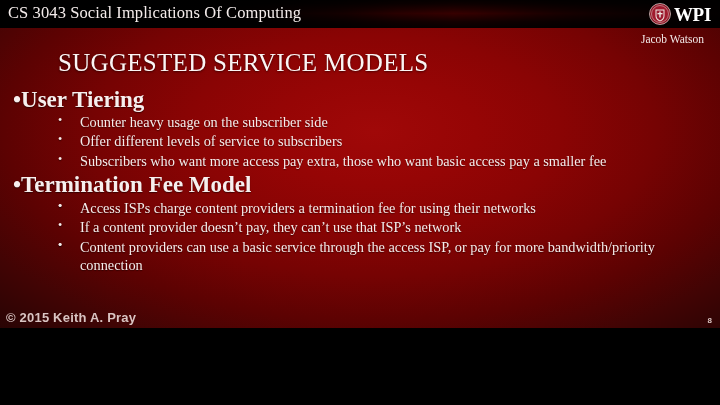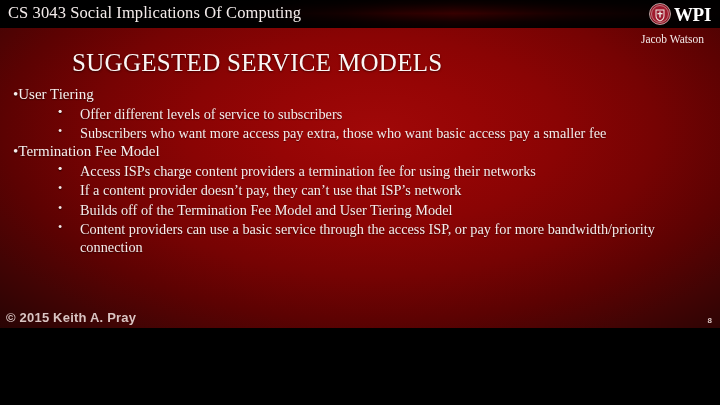--- a/index.html
+++ b/index.html
@@ -114,45 +114,46 @@
     right: 16px;
     top: 33px;
     font-size: 11.5px;
     color: #f2e9e8;
     white-space: nowrap;
   }
 
   
   .slide-title {
     position: absolute;
-    left: 72px;
+    left: 58px;
     top: 49px;
     font-size: 25px;
     color: #fbf5f4;
     letter-spacing: 0.3px;
     white-space: nowrap;
     text-shadow: 0 1px 2px rgba(0,0,0,0.55);
   }
 
   
   .body-content {
     position: absolute;
     left: 13px;
     top: 86px;
     width: 694px;
   }
   .topic {
     margin: 0 0 1px 0;
   }
   .topic-head {
-    font-size: 15px;
+    font-size: 23px;
     color: #f7efee;
     line-height: 1.18;
     white-space: nowrap;
     text-shadow: 0 1px 1px rgba(0,0,0,0.5);
+    font-weight: bold;
   }
   .topic-head .tb {
     display: inline;
   }
   .sub-list {
     margin: 0;
     padding: 0;
     list-style: none;
   }
   .sub-item {
@@ -219,38 +220,38 @@
 
   <div class="presenter">Jacob Watson</div>
 
   <div class="slide-title">SUGGESTED SERVICE MODELS</div>
 
   <div class="body-content">
 
     <div class="topic">
       <div class="topic-head"><span class="tb">•</span><span>User Tiering</span></div>
       <ul class="sub-list">
-        <li class="sub-item"><span class="sb">•</span></li>
+        <li class="sub-item"><span class="sb">•</span><span>Counter heavy usage on the subscriber side</span></li>
         <li class="sub-item"><span class="sb">•</span><span>Offer different levels of service to subscribers</span></li>
         <li class="sub-item"><span class="sb">•</span><span>Subscribers who want more access pay extra, those who want basic access pay a smaller fee</span></li>
       </ul>
     </div>
 
     <div class="topic">
       <div class="topic-head"><span class="tb">•</span><span>Termination Fee Model</span></div>
       <ul class="sub-list">
         <li class="sub-item"><span class="sb">•</span></li>
         <li class="sub-item"><span class="sb">•</span><span>Access ISPs charge content providers a termination fee for using their networks</span></li>
         <li class="sub-item"><span class="sb">•</span><span>If a content provider doesn’t pay, they can’t use that ISP’s network</span></li>
       </ul>
     </div>
 
     <div class="topic">
       <ul class="sub-list">
-        <li class="sub-item"><span class="sb">•</span><span>Builds off of the Termination Fee Model and User Tiering Model</span></li>
+        <li class="sub-item"><span class="sb">•</span></li>
         <li class="sub-item"><span class="sb">•</span><span>Content providers can use a basic service through the access ISP, or pay for more bandwidth/priority connection</span></li>
       </ul>
     </div>
 
   </div>
 
   <div class="footer-copyright">© 2015 Keith A. Pray</div>
   <div class="footer-pagenum">8</div>
 
 </div>

